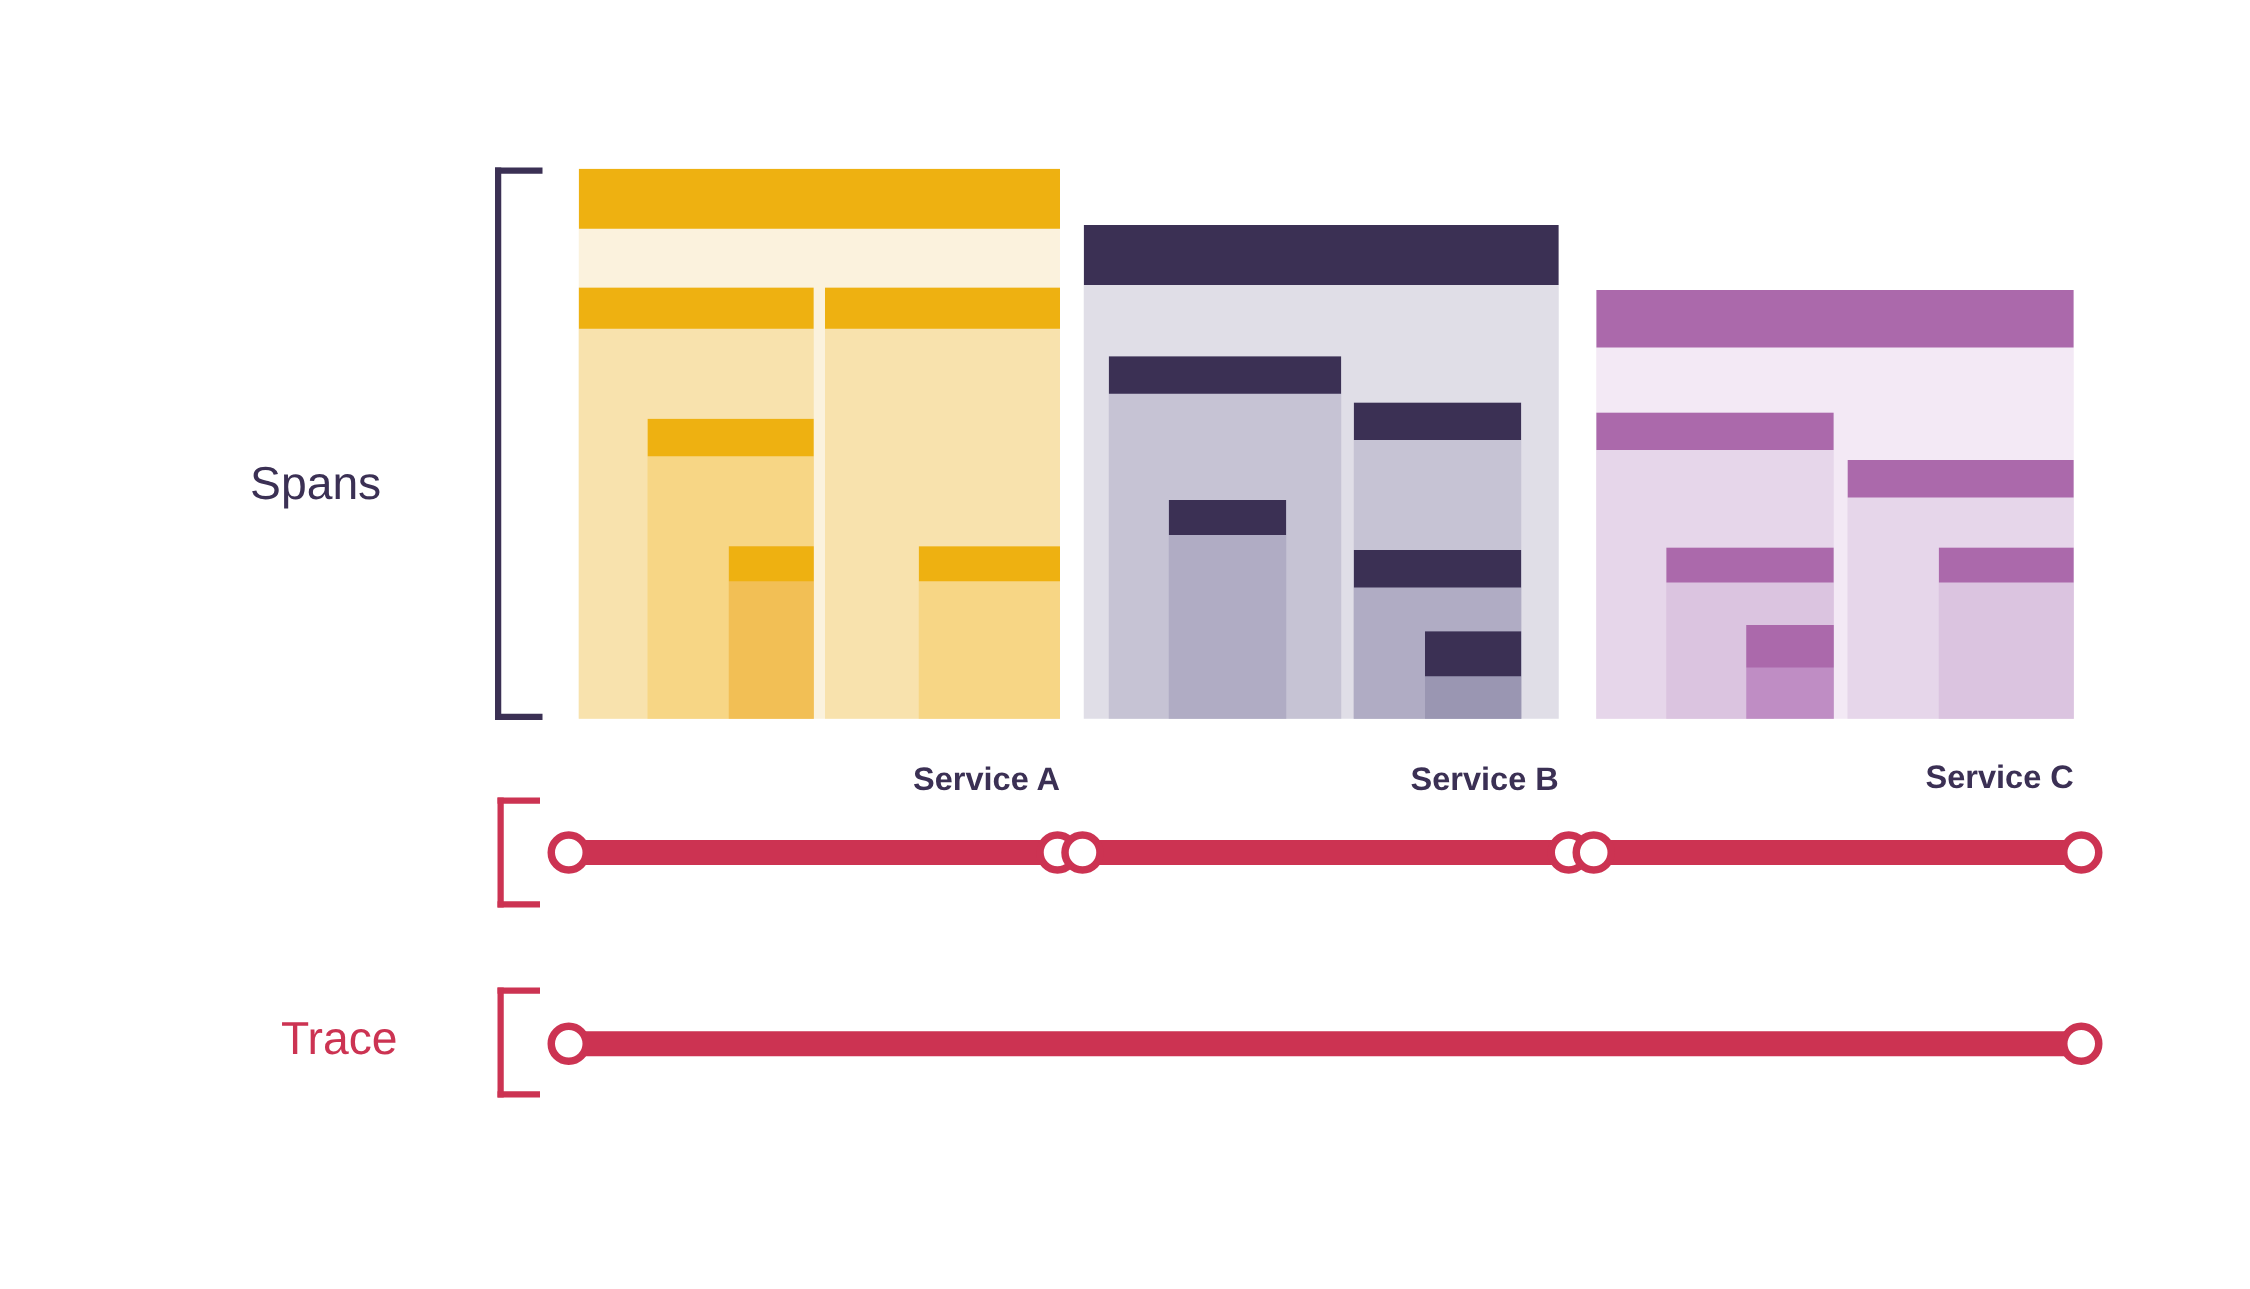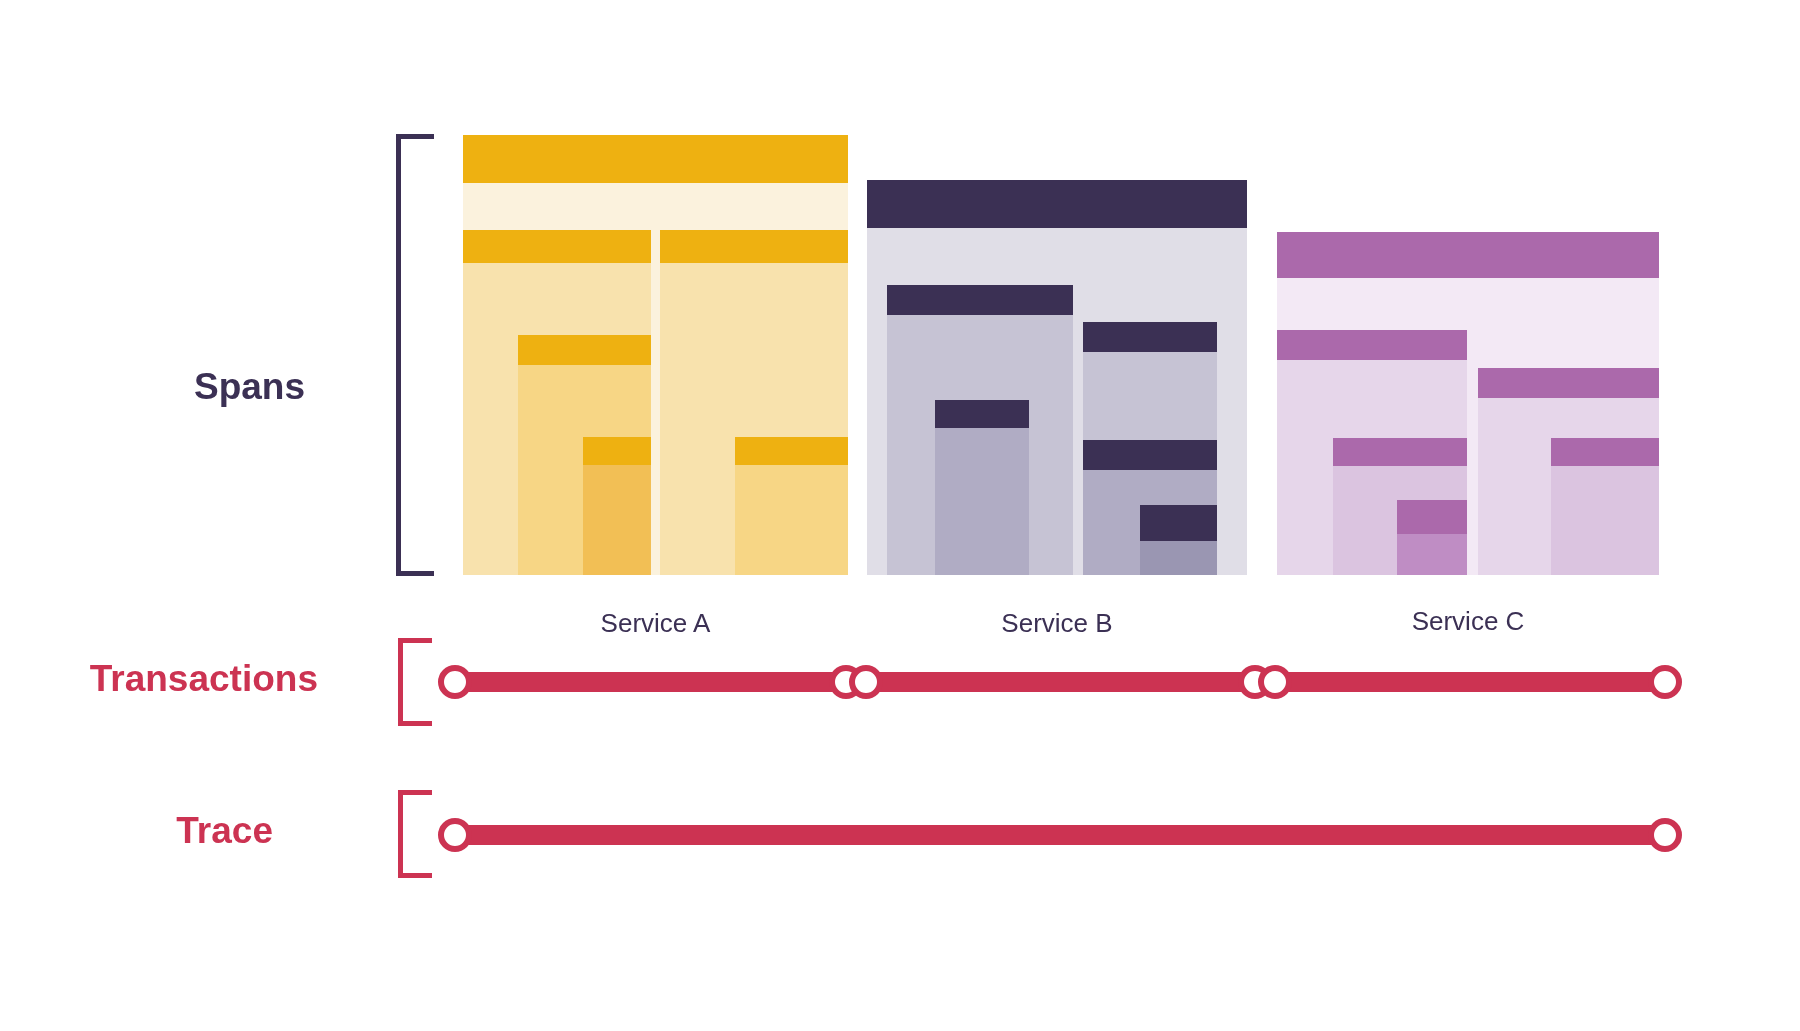--- a/index.html
+++ b/index.html
@@ -13,39 +13,39 @@
   #stage {
     position: relative;
     width: 1800px;
     height: 1031px;
     background: #ffffff;
   }
 
   
   .row-label {
     position: absolute;
-    font-weight: bold;
+    font-weight: normal;
     white-space: nowrap;
     text-align: right;
     line-height: 1;
   }
   #label-spans {
     right: 1495px;
     top: 368px;
     font-size: 37px;
     color: #3b3054;
   }
   #label-transactions {
     right: 1482px;
     top: 660px;
     font-size: 37px;
     color: #cc3352;
   }
   #label-trace {
-    right: 1527px;
+    right: 1482px;
     top: 812px;
     font-size: 37px;
     color: #cc3352;
   }
 
   
   .bracket {
     position: absolute;
     border-style: solid;
     border-color: #3b3054;
@@ -91,23 +91,23 @@
   .span-head {
     position: absolute;
     left: 0; top: 0;
     width: 100%;
   }
 
   
   .service-caption {
     position: absolute;
     font-size: 26px;
-    font-weight: normal;
+    font-weight: bold;
     color: #3b3054;
-    text-align: center;
+    text-align: right;
     white-space: nowrap;
   }
 
   
   .tl-segment {
     position: absolute;
     height: 20px;
     background: #cc3352;
     border-radius: 0px;
   }
@@ -210,21 +210,20 @@
       <div class="span-box" style="left:1551px; top:438px; width:108px; height:137px; background:#dbc4e0;">
         <div class="span-head" style="height:28px; background:#ab69ab;"></div>
       </div>
     </div>
   </div>
 
   <div class="service-caption" style="left:463px; top:608px; width:385px;">Service A</div>
   <div class="service-caption" style="left:1277px; top:606px; width:382px;">Service C</div>
   <div class="service-caption" style="left:867px; top:608px; width:380px;">Service B</div>
 
-  <div id="label-transactions" class="row-label">Transactions</div>
 
   <div id="bracket-transactions" class="bracket"></div>
 
   <div style="position:absolute; left:0; top:0; width:1800px; height:1031px;">
 
     <div class="tl-segment" style="left:455px; top:672px; width:391px;"></div>
     <div class="tl-node" style="left:438px; top:665px;"></div>
     <div class="tl-node" style="left:829px; top:665px;"></div>
 
     <div class="tl-segment" style="left:866px; top:672px; width:389px;"></div>

